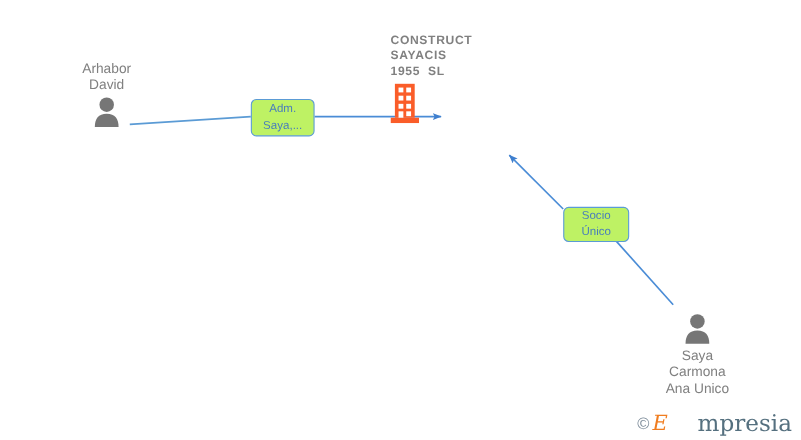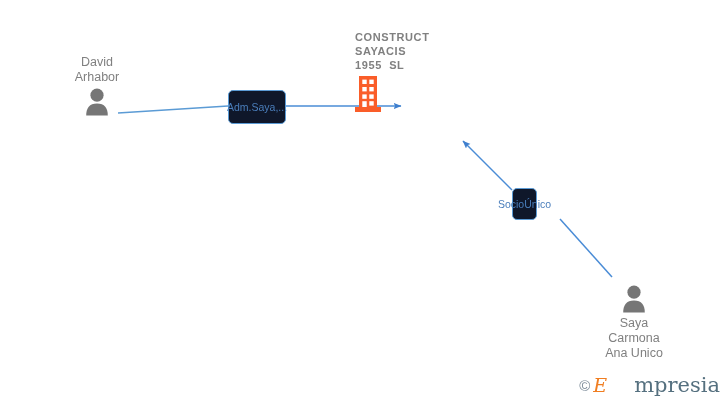--- a/index.html
+++ b/index.html
@@ -60,27 +60,27 @@
     margin: 2px auto;
     display: block;
   }
 
   
   .rel-label {
     position: absolute;
     box-sizing: border-box;
     border: 1.4px solid #5b9bd5;
     border-radius: 5px;
-    background: #0f172a;
+    background: #bef264;
     color: #4a7ebb;
     font-size: 10.5px;
     line-height: 15px;
     text-align: center;
     display: flex;
-    flex-direction: row;
+    flex-direction: column;
     align-items: center;
     justify-content: center;
     white-space: pre;
     padding: 2px 4px;
   }
 
   
   .watermark {
     position: absolute;
     right: 8px;
@@ -151,22 +151,22 @@
       <rect x="14.3" y="11.0" width="4.4" height="4.4" fill="#ffffff"></rect>
       <rect x="7.3" y="18.4" width="4.4" height="4.4" fill="#ffffff"></rect>
       <rect x="14.3" y="18.4" width="4.4" height="4.4" fill="#ffffff"></rect>
 
       <rect x="7.3" y="25.2" width="4.4" height="5.8" fill="#ffffff"></rect>
       <rect x="14.3" y="25.2" width="4.4" height="4.4" fill="#ffffff"></rect>
     </svg>
   </div>
 
   <div class="person-node" style="left:37px; top:55px; width:120px;">
+    <div class="person-name">Arhabor</div>
     <div class="person-name">David</div>
-    <div class="person-name">Arhabor</div>
     <svg class="person-icon" width="26" height="30" viewBox="0 0 26 30" xmlns="http://www.w3.org/2000/svg">
       <circle cx="13" cy="8.2" r="6.6" fill="#767676"></circle>
       <path d="M13 16.4 C5.4 16.4 2.2 21.0 2.2 28.4 L23.8 28.4 C23.8 21.0 20.6 16.4 13 16.4 Z" fill="#767676"></path>
     </svg>
   </div>
 
   <div class="person-node" style="left:574px; top:282px; width:120px;text-align:center;">
     <svg class="person-icon" width="26" height="30" viewBox="0 0 26 30" xmlns="http://www.w3.org/2000/svg">
       <circle cx="13" cy="8.2" r="6.6" fill="#767676"></circle>
       <path d="M13 16.4 C5.4 16.4 2.2 21.0 2.2 28.4 L23.8 28.4 C23.8 21.0 20.6 16.4 13 16.4 Z" fill="#767676"></path>
@@ -174,21 +174,21 @@
     <div class="person-name">Saya</div>
     <div class="person-name">Carmona</div>
     <div class="person-name">Ana Unico</div>
   </div>
 
   <div class="rel-label" style="left:228px; top:90px; width:58px; height:34px;">
     <span>Adm.</span>
     <span>Saya,...</span>
   </div>
 
-  <div class="rel-label" style="left:512px; top:188px; width:25px; height:32px;align-items:center;">
+  <div class="rel-label" style="left:512px; top:188px; width:60px; height:32px;align-items:center;">
     <span>Socio</span>
     <span>Único</span>
   </div>
 
   <div class="watermark">
     <span class="wm-copy">©</span>
     <span class="wm-e">E</span>
     <span class="wm-rest">mpresia</span>
   </div>
 

